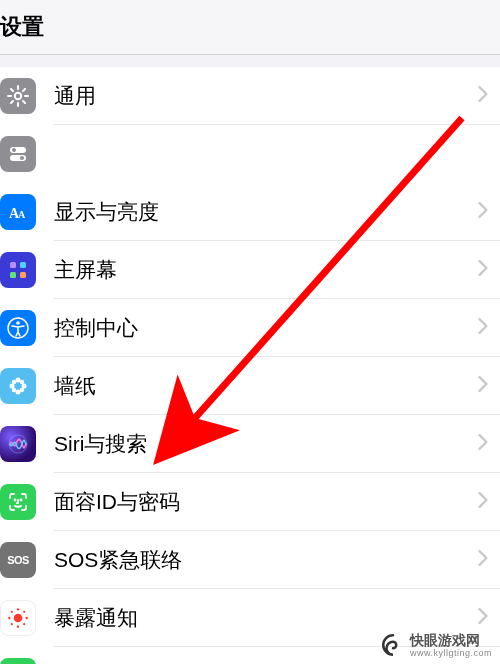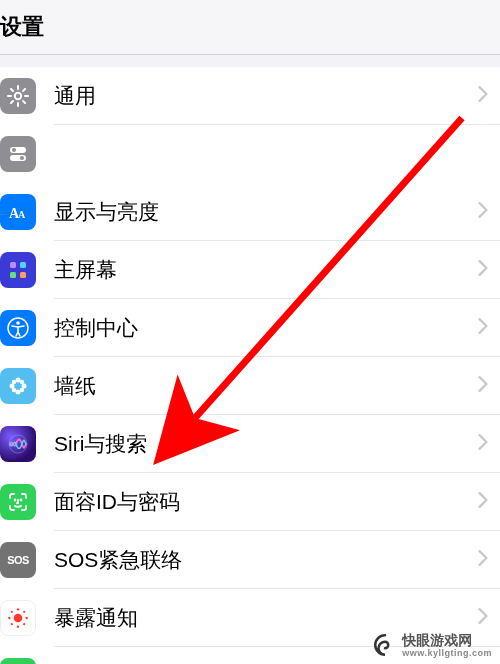--- a/index.html
+++ b/index.html
@@ -78,21 +78,21 @@
       align-items: center;
       gap: 4px;
       font-size: 14px;
       color: #555;
       font-weight: 700;
       pointer-events: none;
     }
     .watermark .sub {
       display: block;
       font-size: 9px;
-      font-weight: 700;
+      font-weight: 400;
       color: #888;
       letter-spacing: 0.5px;
       margin-top: -2px;
     }
     .watermark-swirl {
       width: 26px;
       height: 26px;
     }
 
     

